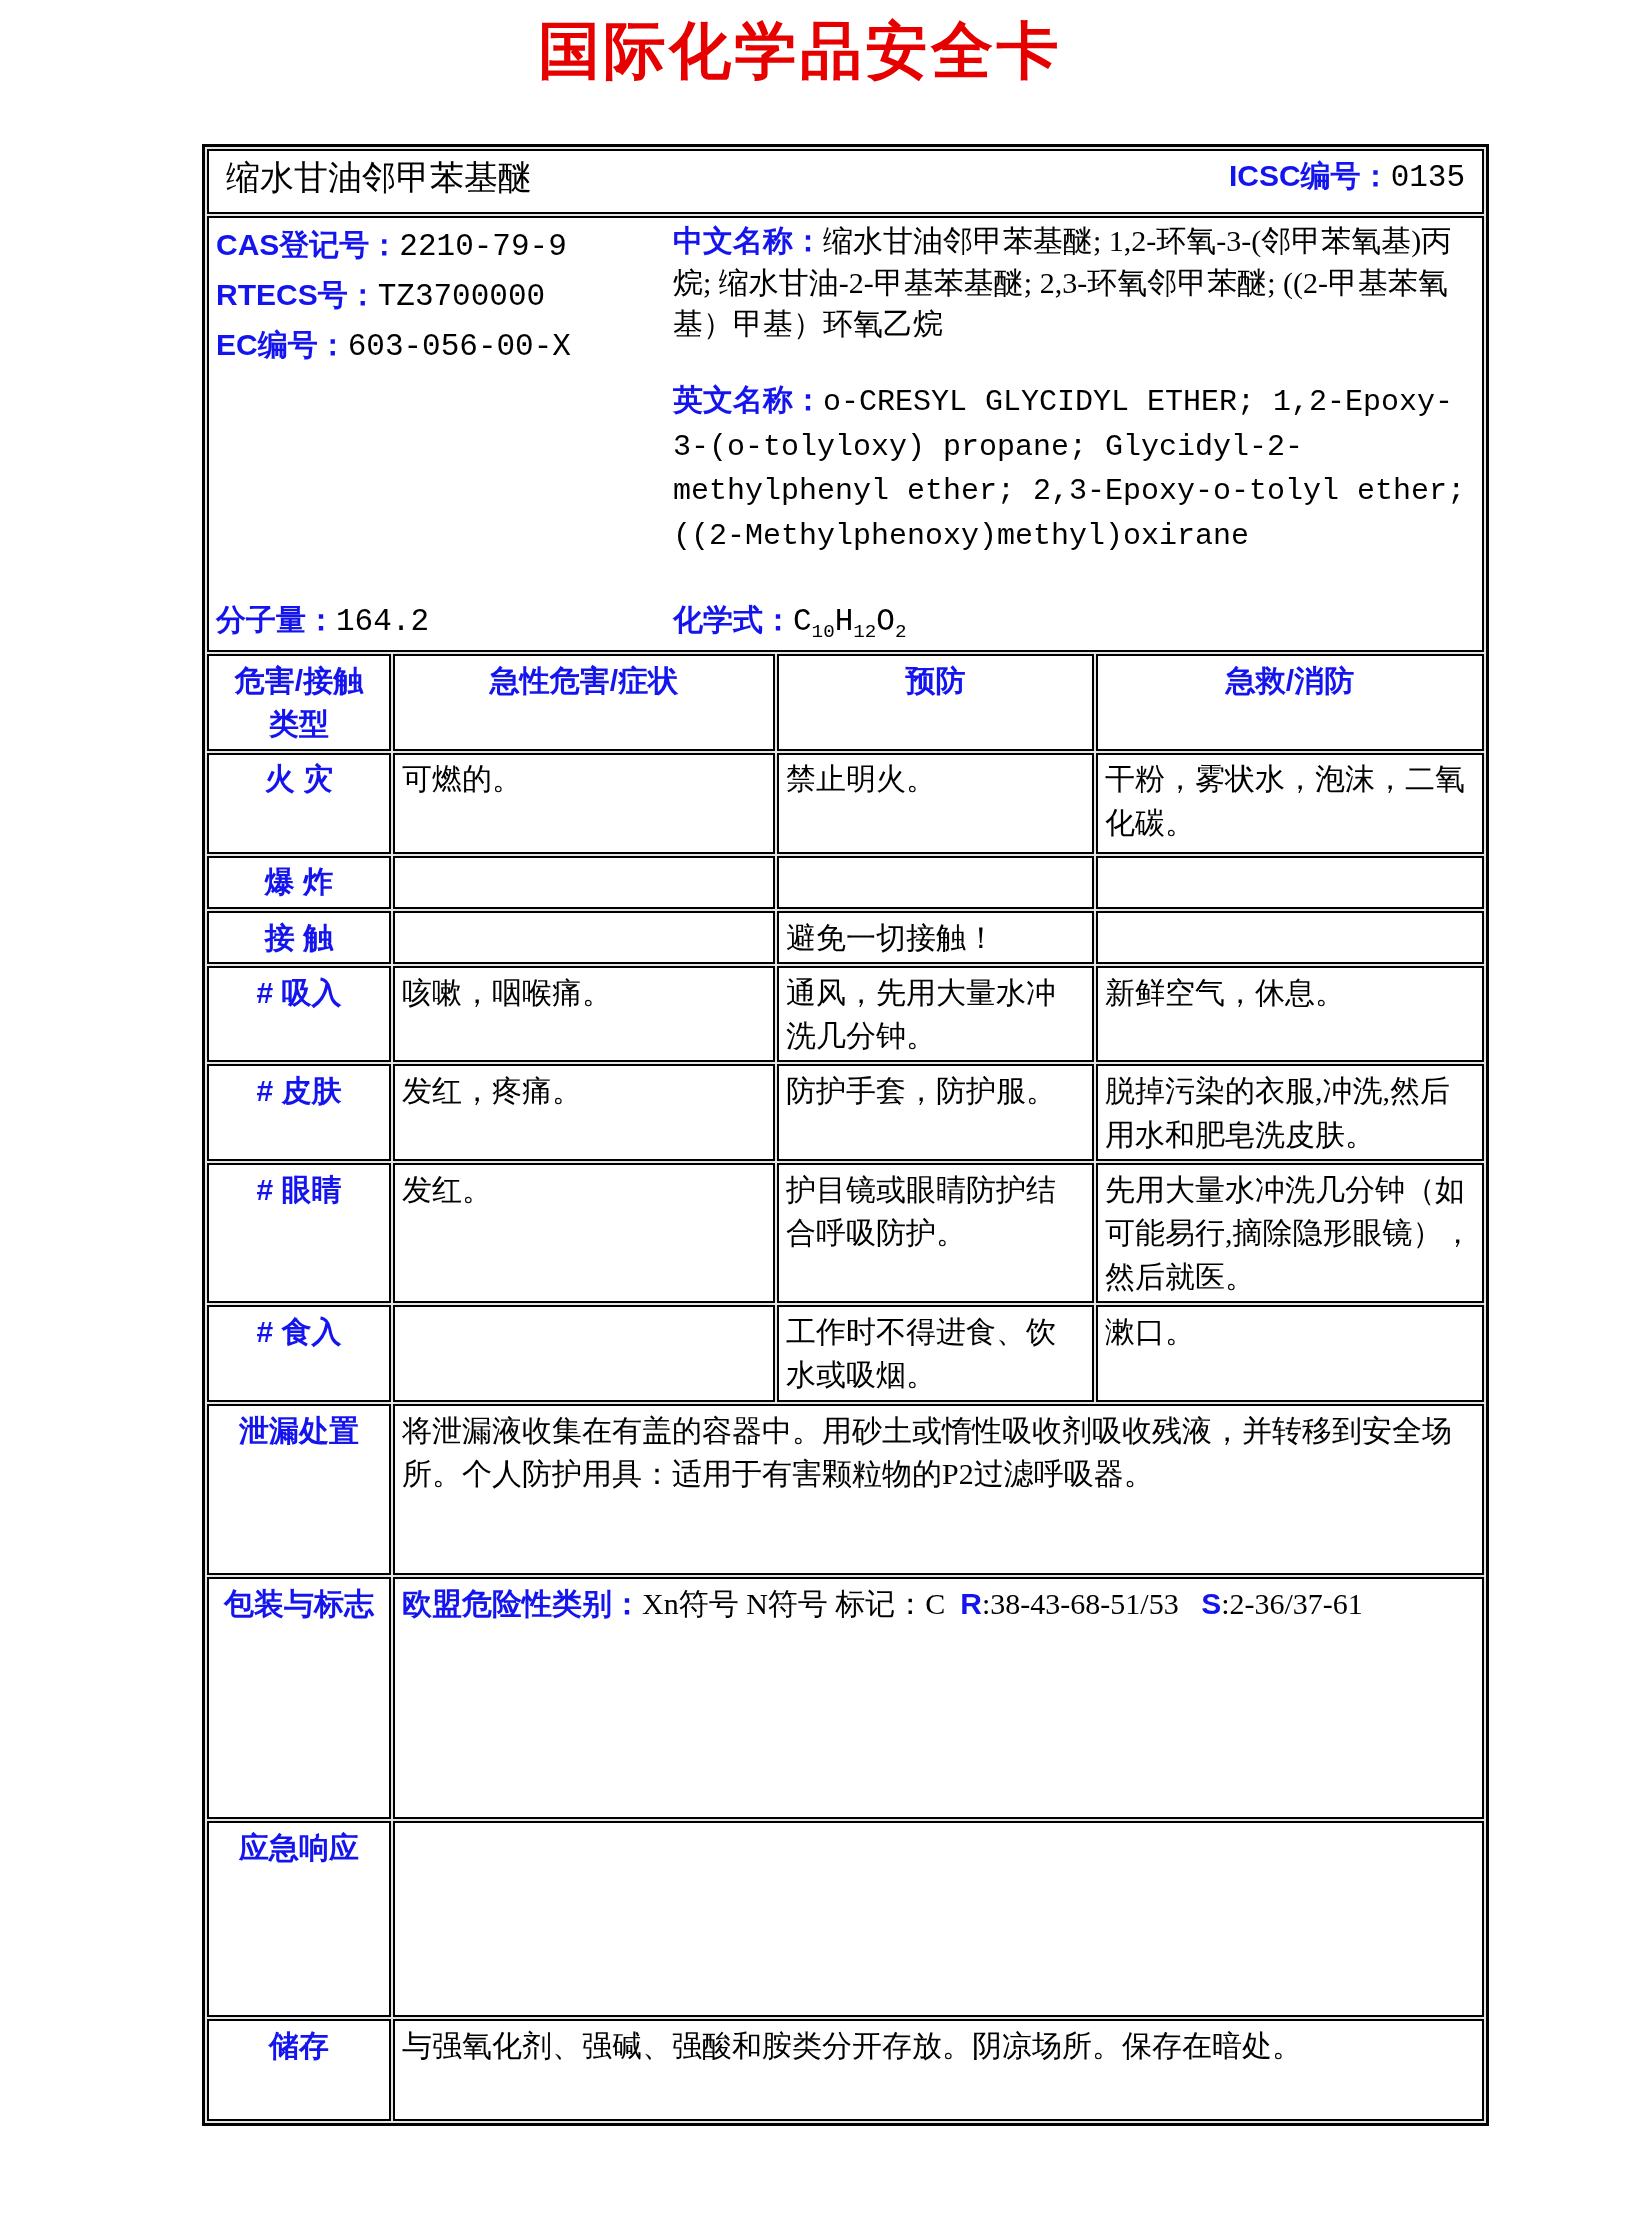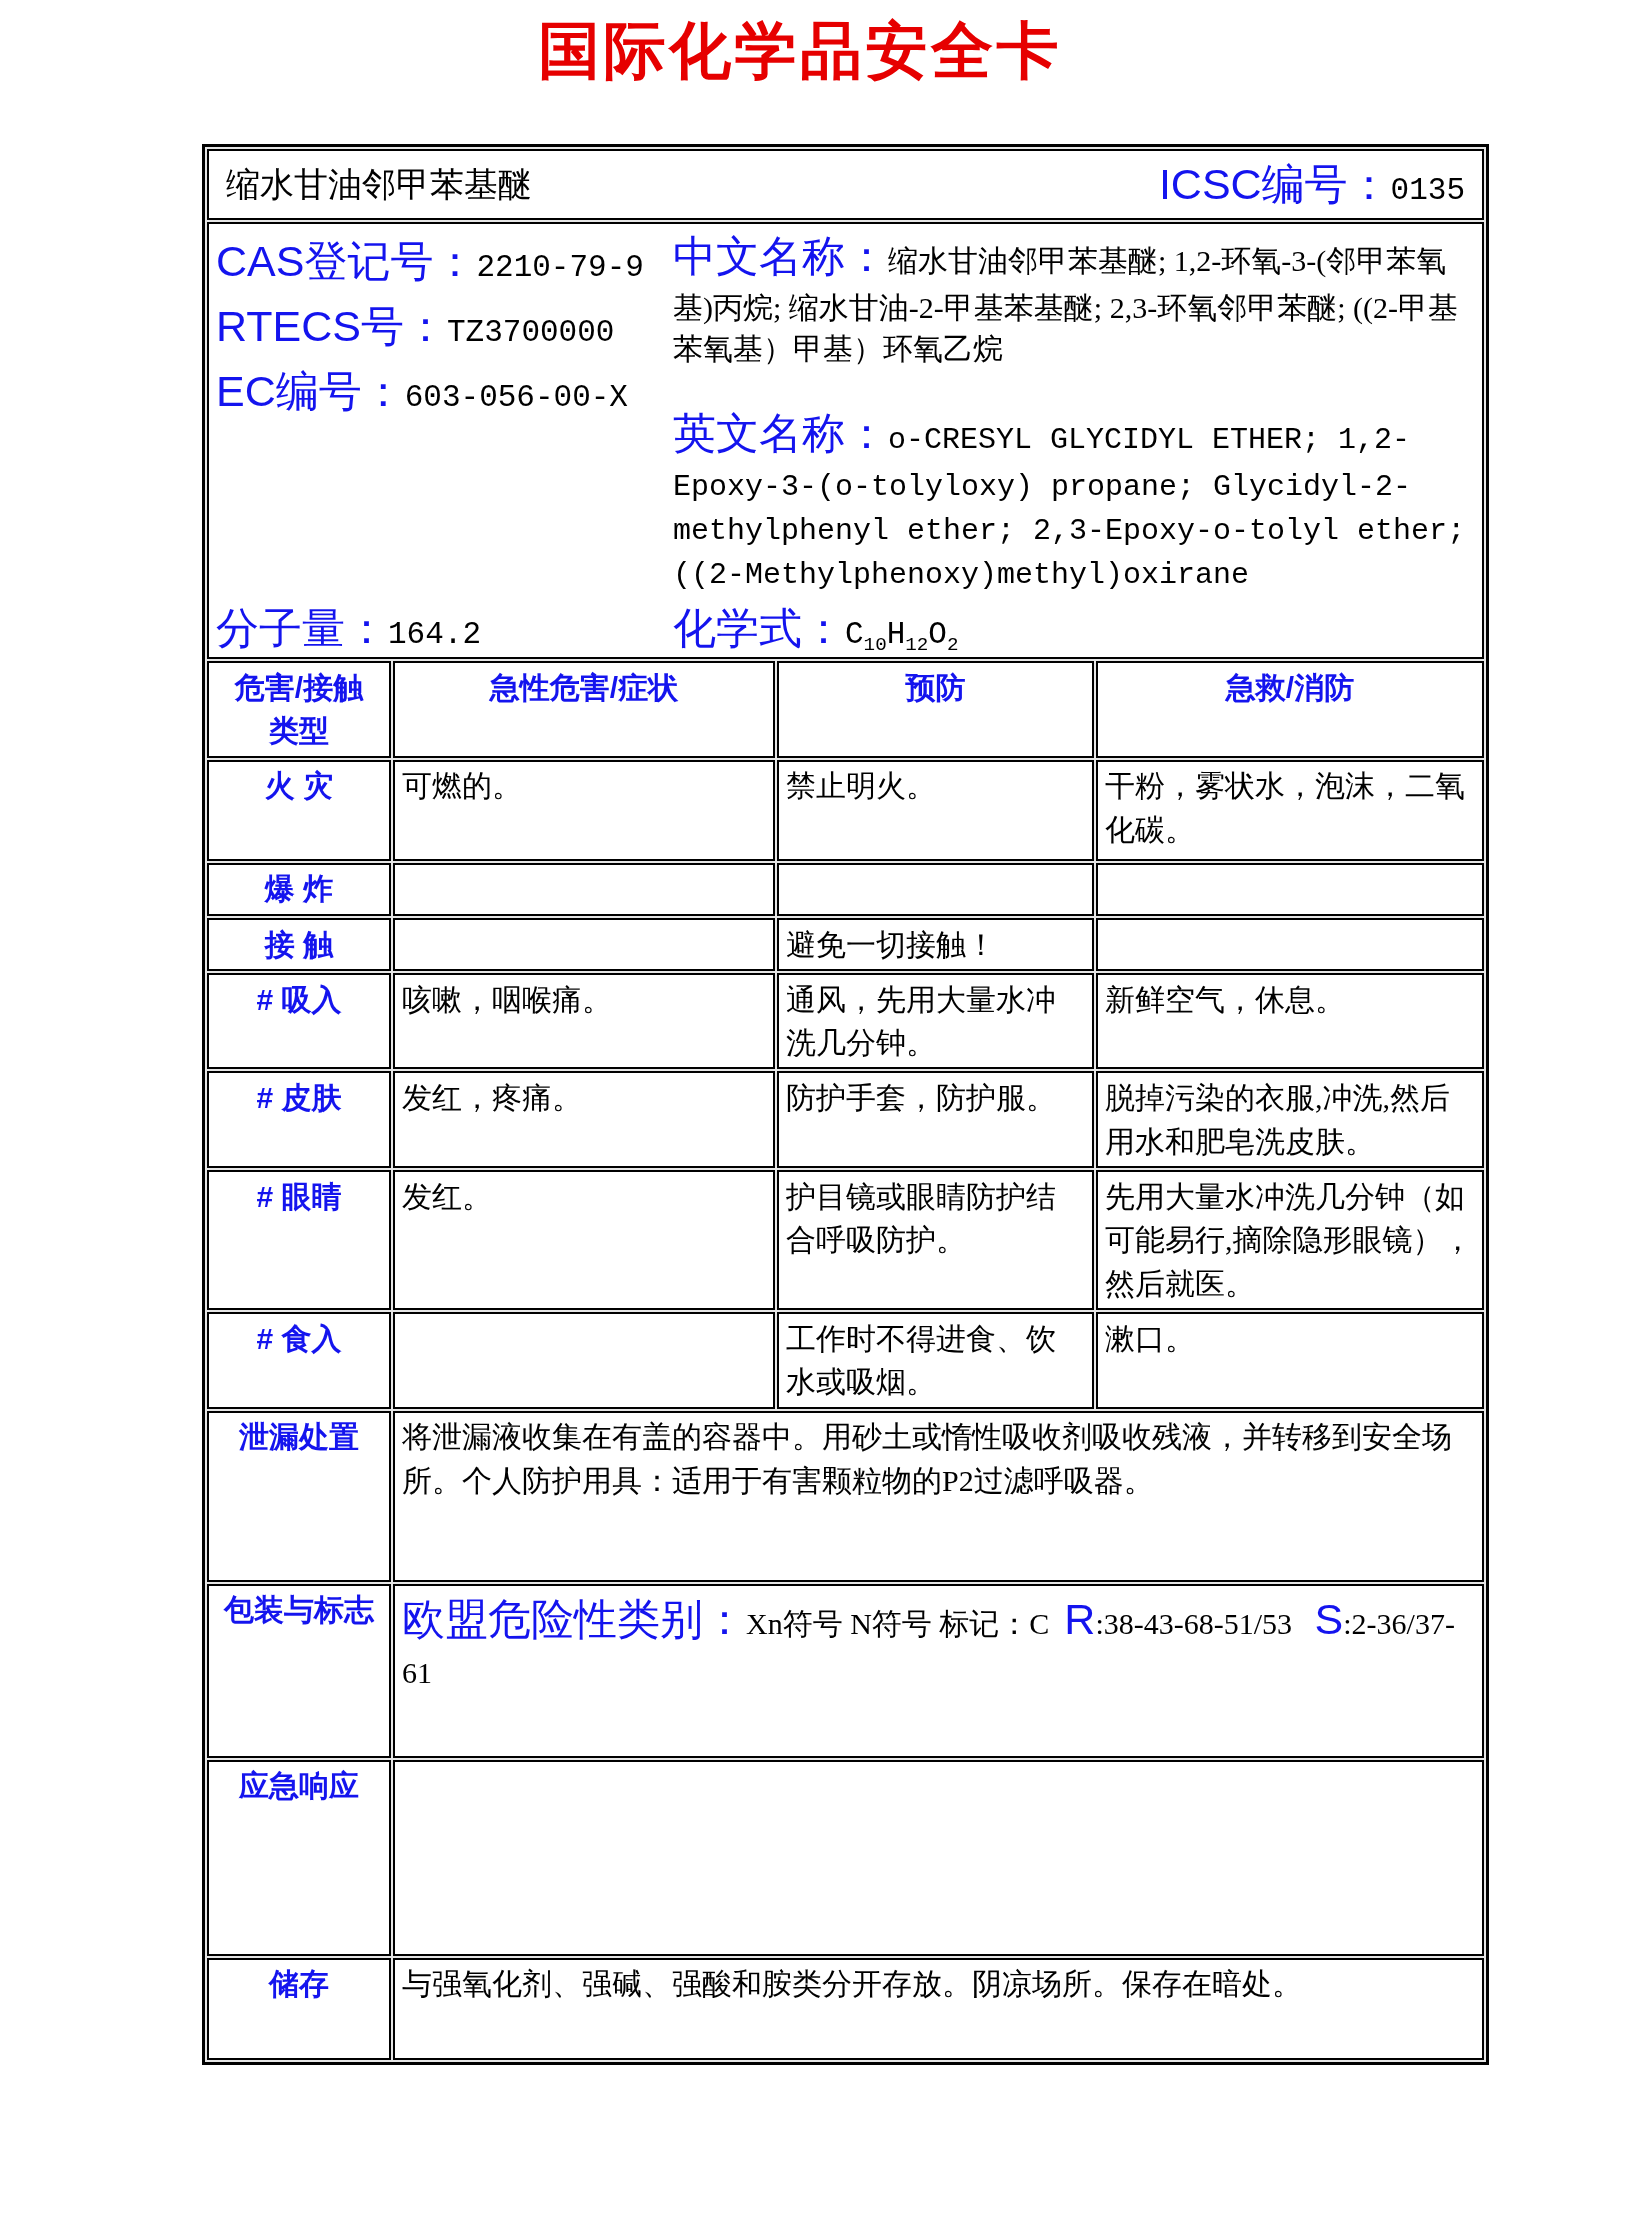--- a/index.html
+++ b/index.html
@@ -28,21 +28,21 @@
   td.lbl {
     color:var(--blue); font-family:"Liberation Sans","DejaVu Sans",sans-serif;
     font-weight:bold; text-align:center; vertical-align:middle;
     font-size:33px; line-height:1.35; padding:2.8px 4.2px;
   }
   td.head-cell { vertical-align:middle; }
   .head-flex { display:flex; justify-content:space-between; align-items:center; width:100%; padding:0 10px; }
   .substance-name { font-size:34px; }
   .lbl-inline, .blue {
     color:var(--blue); font-family:"Liberation Sans","DejaVu Sans",sans-serif;
-    font-weight:normal; font-size:43px;
+    font-weight:bold; font-size:30px;
   }
   .val, .latin { font-family:"Liberation Mono","DejaVu Sans Mono",monospace; }
   .val { font-size:31px; }
   .latin { font-size:30px; }
   sub { font-size:0.62em; }
   
   .info-wrap { display:flex; flex-direction:column; height:427px; }
   .info-grid { display:flex; }
   .info-ids { flex:0 0 457px; }
   .id-line { margin:2.8px 0; white-space:nowrap; }
@@ -154,21 +154,21 @@
     <td class="content"></td>
     <td class="content">工作时不得进食、饮水或吸烟。</td>
     <td class="content">漱口。</td>
   </tr>
 
   <tr style="height:171px">
     <td class="lbl">泄漏处置</td>
     <td colspan="3" class="content section-content">将泄漏液收集在有盖的容器中。用砂土或惰性吸收剂吸收残液，并转移到安全场所。个人防护用具：适用于有害颗粒物的P2过滤呼吸器。</td>
   </tr>
 
-  <tr style="height:174px">
+  <tr style="height:242px">
     <td class="lbl">包装与标志</td>
     <td colspan="3" class="content section-content"><span class="blue">欧盟危险性类别：</span><span>Xn符号 N符号 标记：C&nbsp;&nbsp;</span><span class="blue">R</span><span>:38-43-68-51/53&nbsp;&nbsp;&nbsp;</span><span class="blue">S</span><span>:2-36/37-61</span></td>
   </tr>
 
   <tr style="height:196px">
     <td class="lbl">应急响应</td>
     <td colspan="3" class="content section-content"></td>
   </tr>
 
   <tr style="height:102px">

